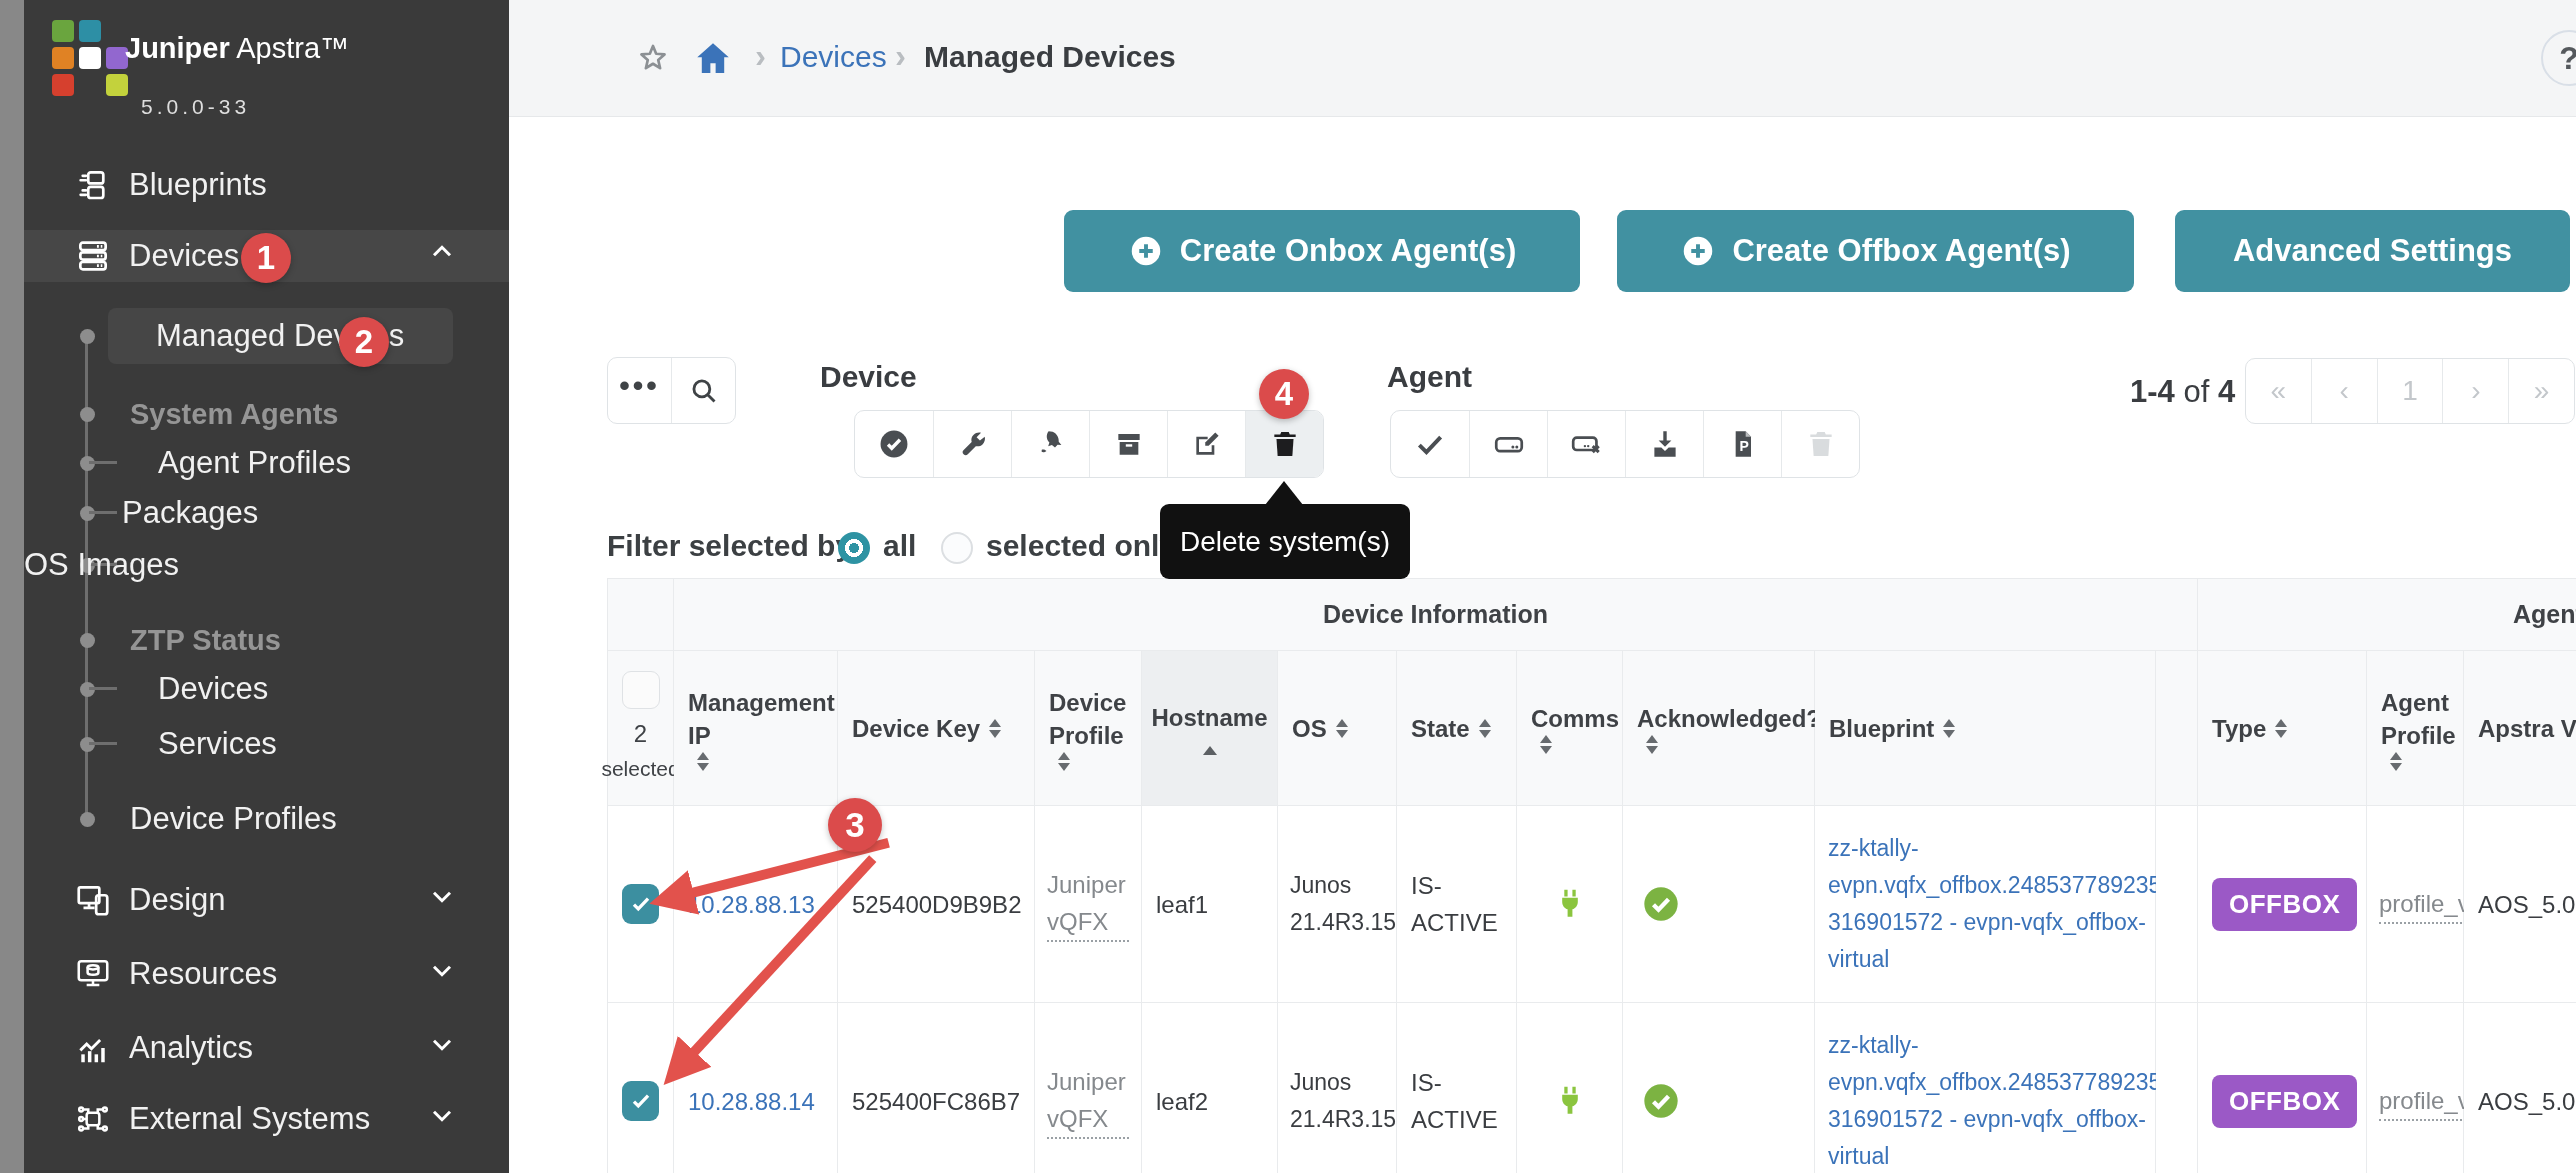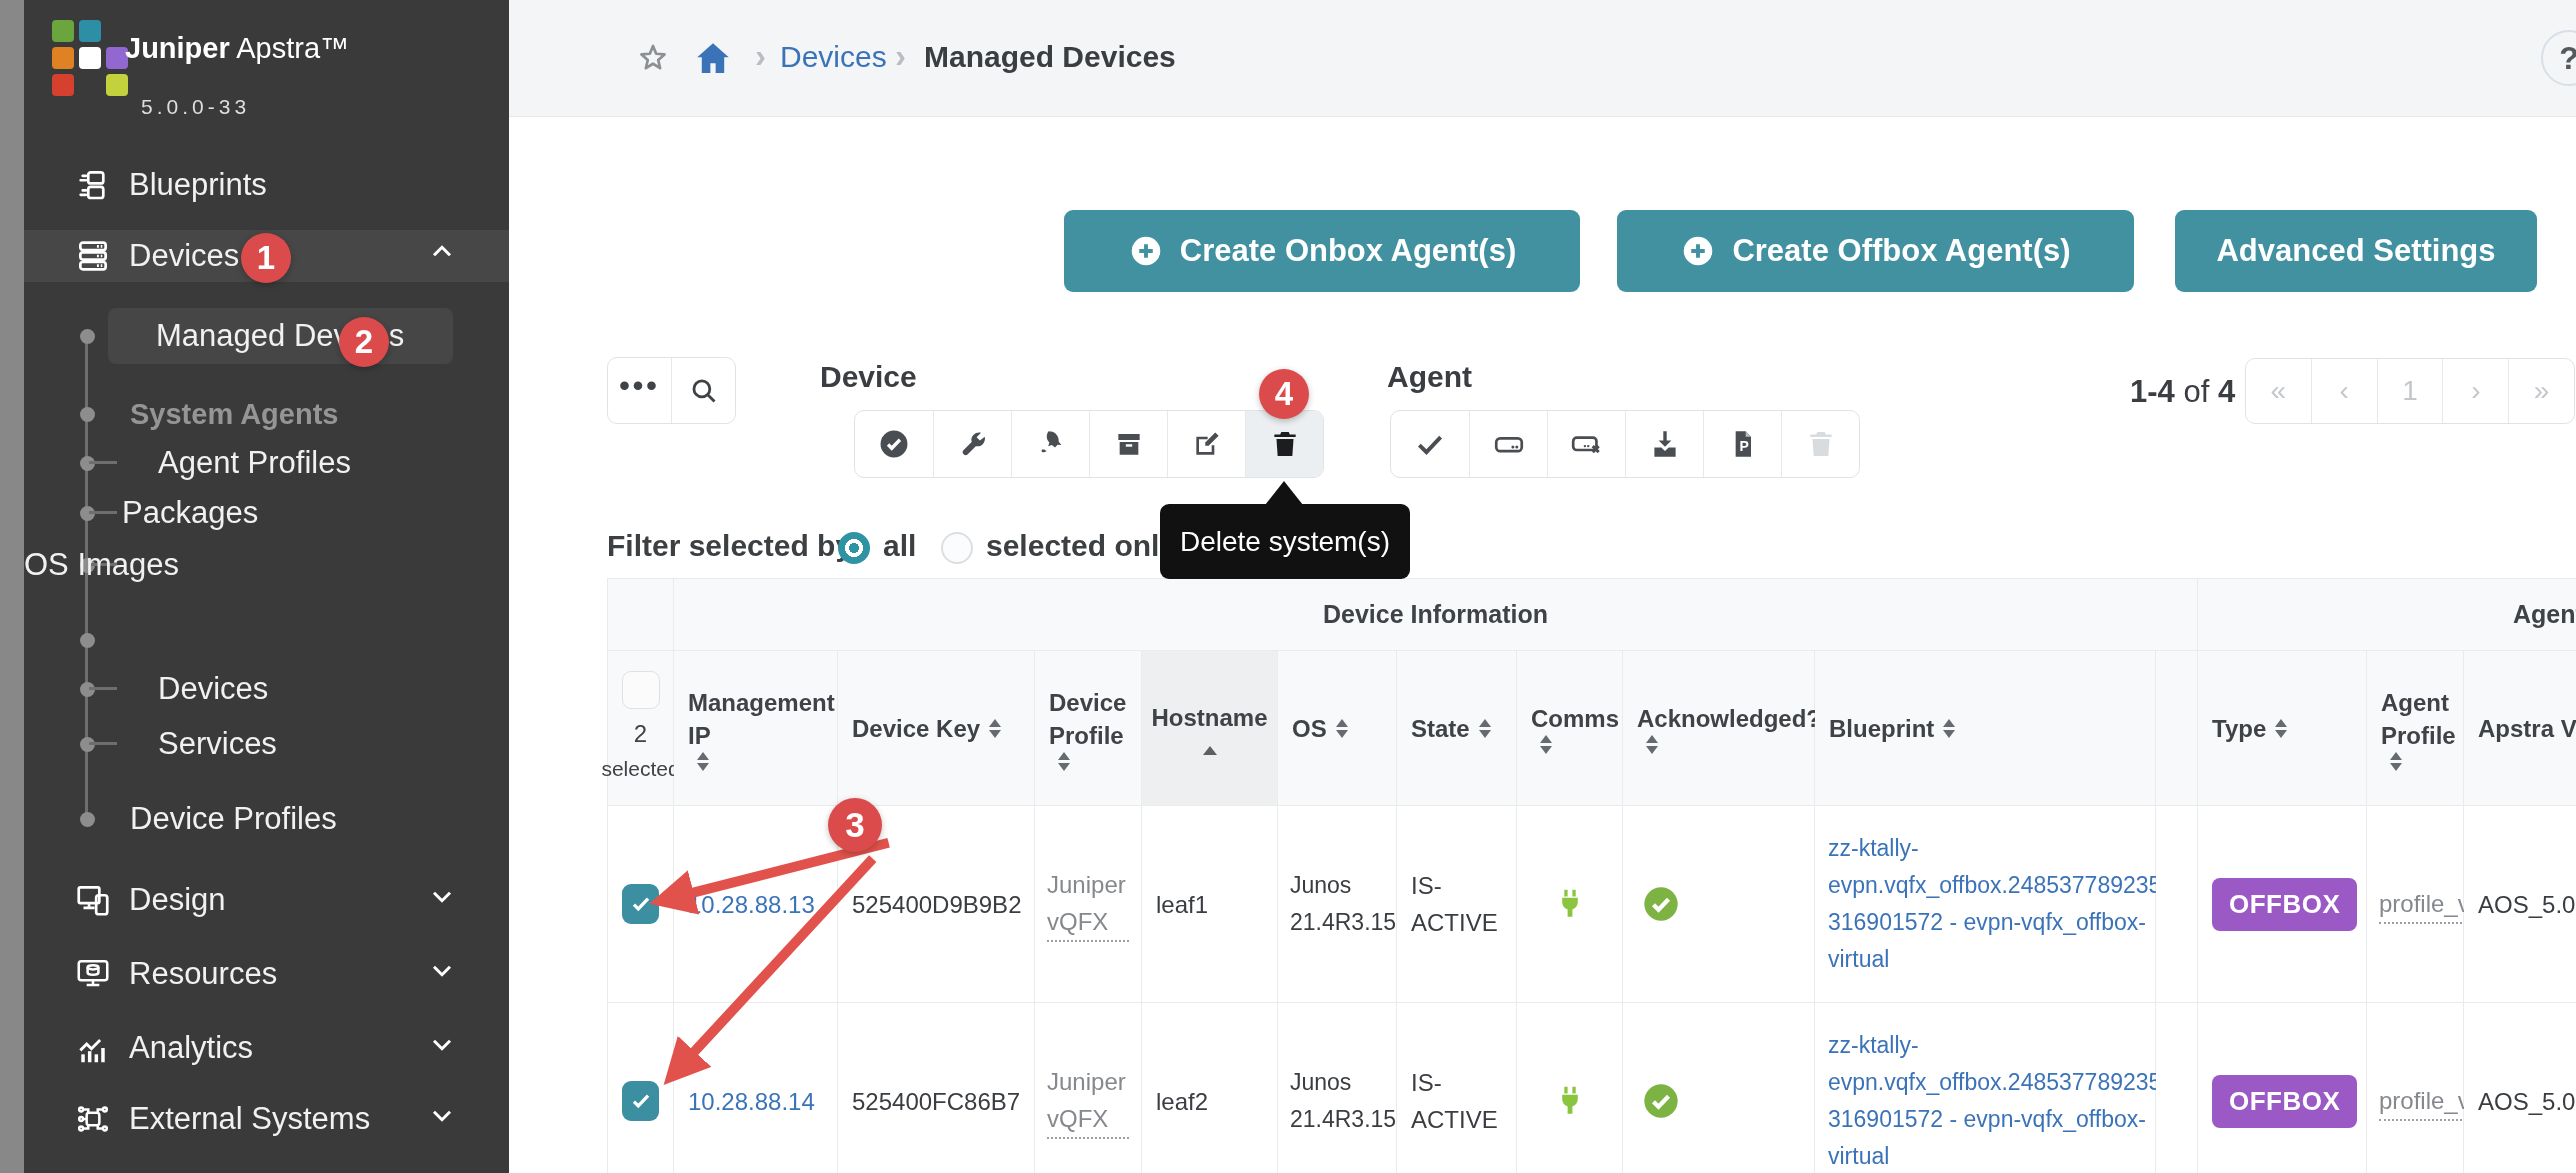--- a/index.html
+++ b/index.html
@@ -161,20 +161,23 @@
       </div>
     <div class="srow" style="top:437px;padding-left:134px">
       <span>Agent Profiles</span>
       </div>
     <div class="srow" style="top:487px;padding-left:98px">
       <span>Packages</span>
       </div>
     <div class="srow" style="top:539px;">
       <span>OS Images</span>
       </div>
+    <div class="srow muted" style="top:614px;padding-left:106px">
+      <span>ZTP Status</span>
+      </div>
     <div class="srow" style="top:663px;padding-left:134px">
       <span>Devices</span>
       </div>
     <div class="srow" style="top:718px;padding-left:134px">
       <span>Services</span>
       </div>
     <div class="srow" style="top:793px;padding-left:106px">
       <span>Device Profiles</span>
       </div>
 
@@ -277,21 +280,21 @@
   </button>
   <button class="teal-btn" style="left:1593px;width:517px">
     <span style="display:flex">
       <svg viewBox="0 0 24 24" width="36" height="36">
           <circle cx="12" cy="12" r="9.5" fill="#fff"></circle>
           <path d="M12 7.5v9M7.5 12h9" stroke="#4191a1" stroke-width="2.6"></path>
         </svg>
       </span>
     <span>Create Offbox Agent(s)</span>
   </button>
-  <button class="teal-btn" style="left:2151px;width:362px">
+  <button class="teal-btn" style="left:2151px;width:395px">
     <span>Advanced Settings</span>
   </button>
 
   <div class="btn-group" style="left:583px;top:357px;height:67px">
     <div class="btn-cell" style="width:63px">
       <span class="dots">•••</span>
       </div>
     <div class="btn-cell" style="width:64px">
       <span style="display:flex">
         <svg viewBox="0 0 24 24" width="34" height="34">

